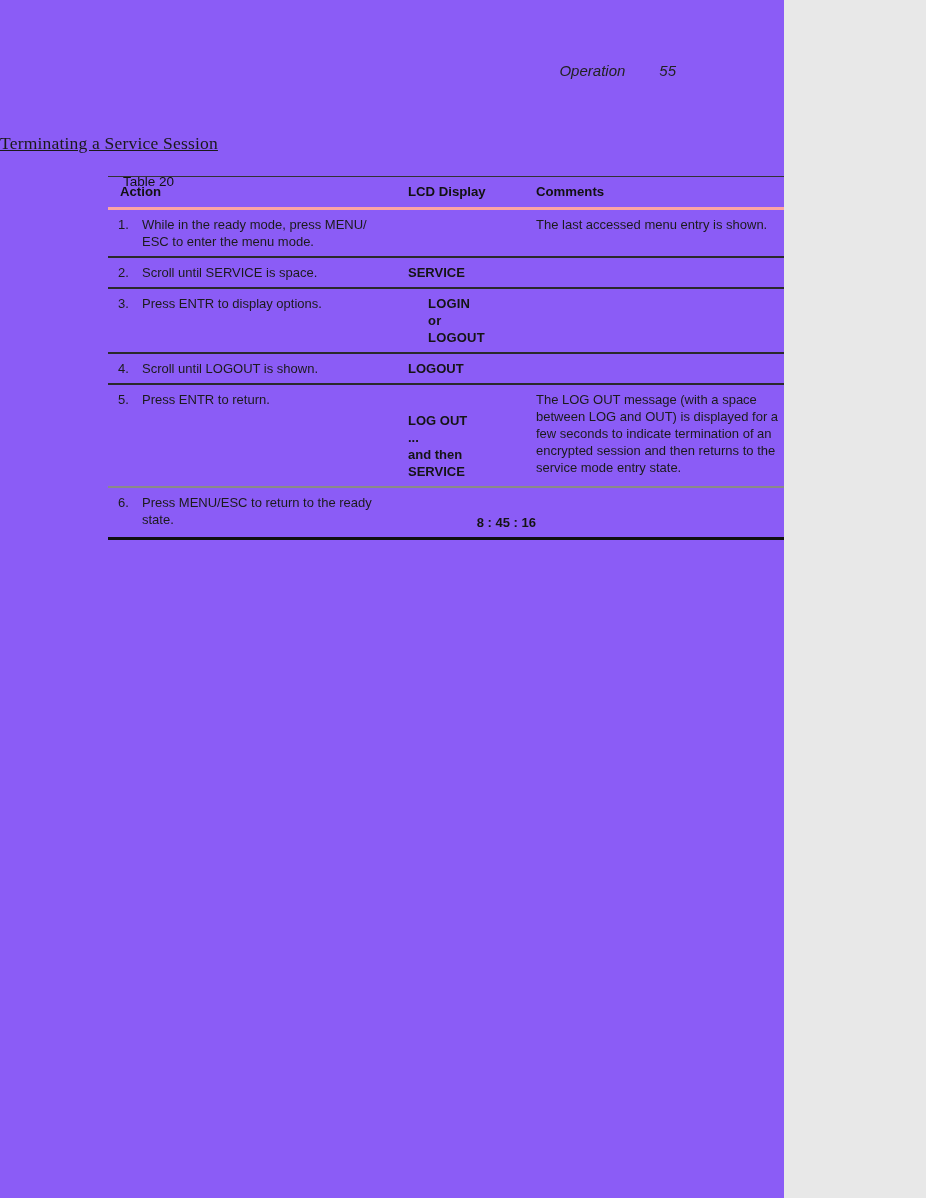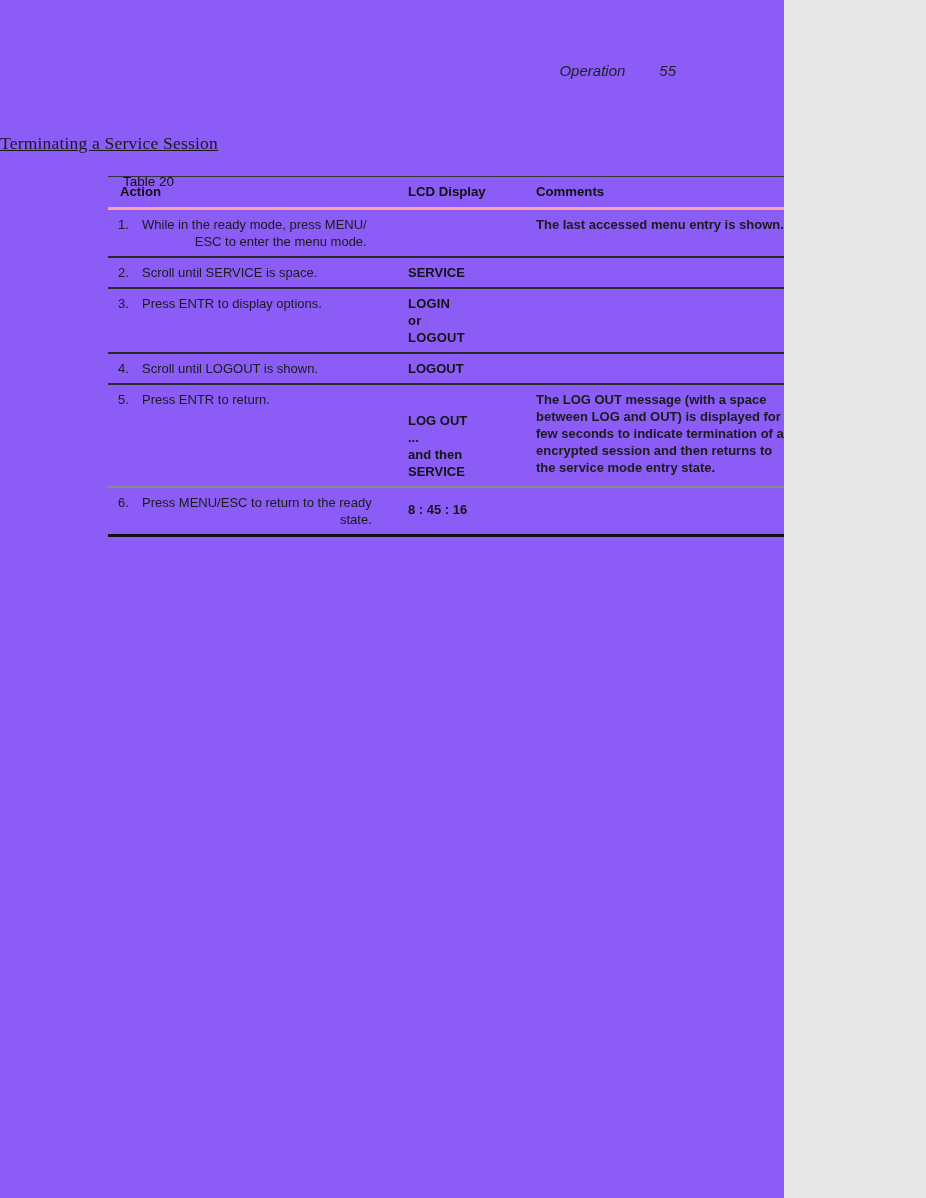--- a/index.html
+++ b/index.html
@@ -46,27 +46,27 @@
     border-bottom:3px solid #fca5a5;
     font-weight:bold;font-size:13.2px;color:#111;
     padding:6px 0 7px 0;
   }
   .t-row.head .c-action{padding-left:12px;}
   .t-row.body{padding:6px 0 6px 0;}
   .t-row.gray-top{border-bottom:3px solid #101010;}
   .t-row.r5{border-bottom:2.5px solid #8a8a8a;}
   .c-action{display:flex;align-items:flex-start;padding-left:10px;}
   .c-num{width:24px;flex:0 0 24px;}
-  .c-action-text{white-space:pre-line;padding-right:8px;text-align:right;}
+  .c-action-text{white-space:pre-line;padding-right:8px;}
   .c-lcd{font-weight:bold;white-space:pre-line;color:#141414;}
-  .c-comments{white-space:normal;padding-right:26px;color:#1b1b1b;font-weight:bold;}
+  .c-comments{white-space:normal;padding-right:26px;color:#1b1b1b;}
   .lcd-offset{margin-top:21px;}
-  .lcd-offset6{margin-top:7px;}
+  .lcd-offset6{margin-top:20px;text-align:right;}
   .r1{min-height:33px;}
-  .r3 .c-lcd{letter-spacing:0.2px;}
+  .r3 .c-lcd{letter-spacing:0.2px;margin-left:20px;}
 </style>
 </head>
 <body>
 
 <div class="page">
 
   <div class="run-head">
     <span>Operation</span>
     <span>55</span>
   </div>

